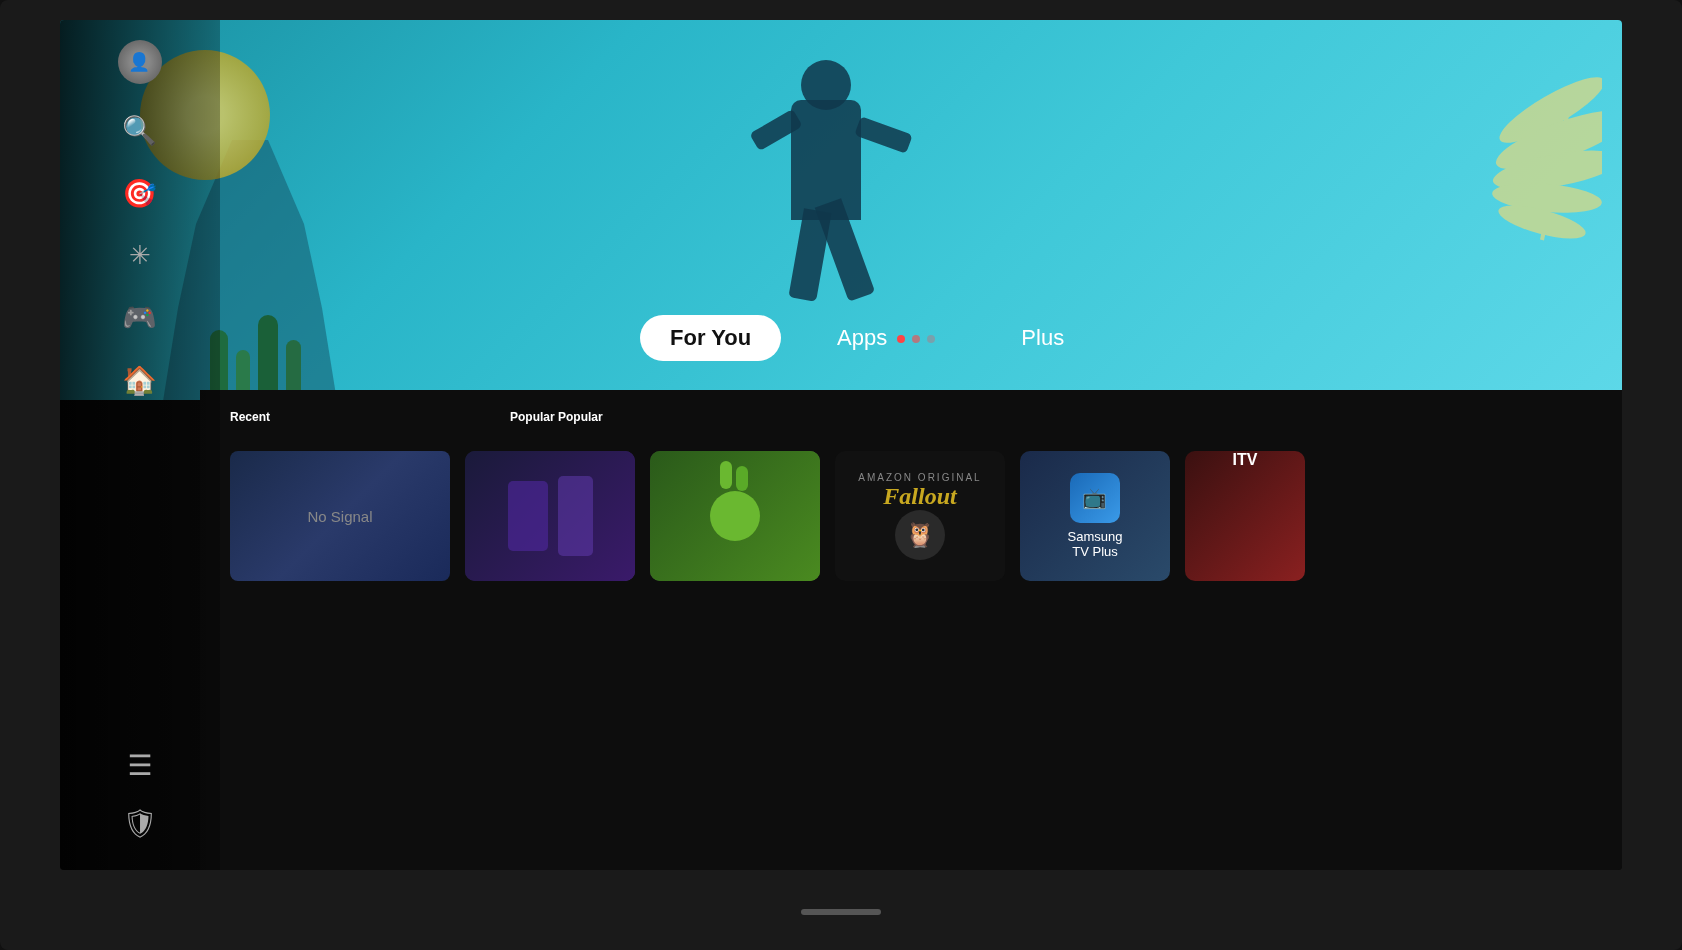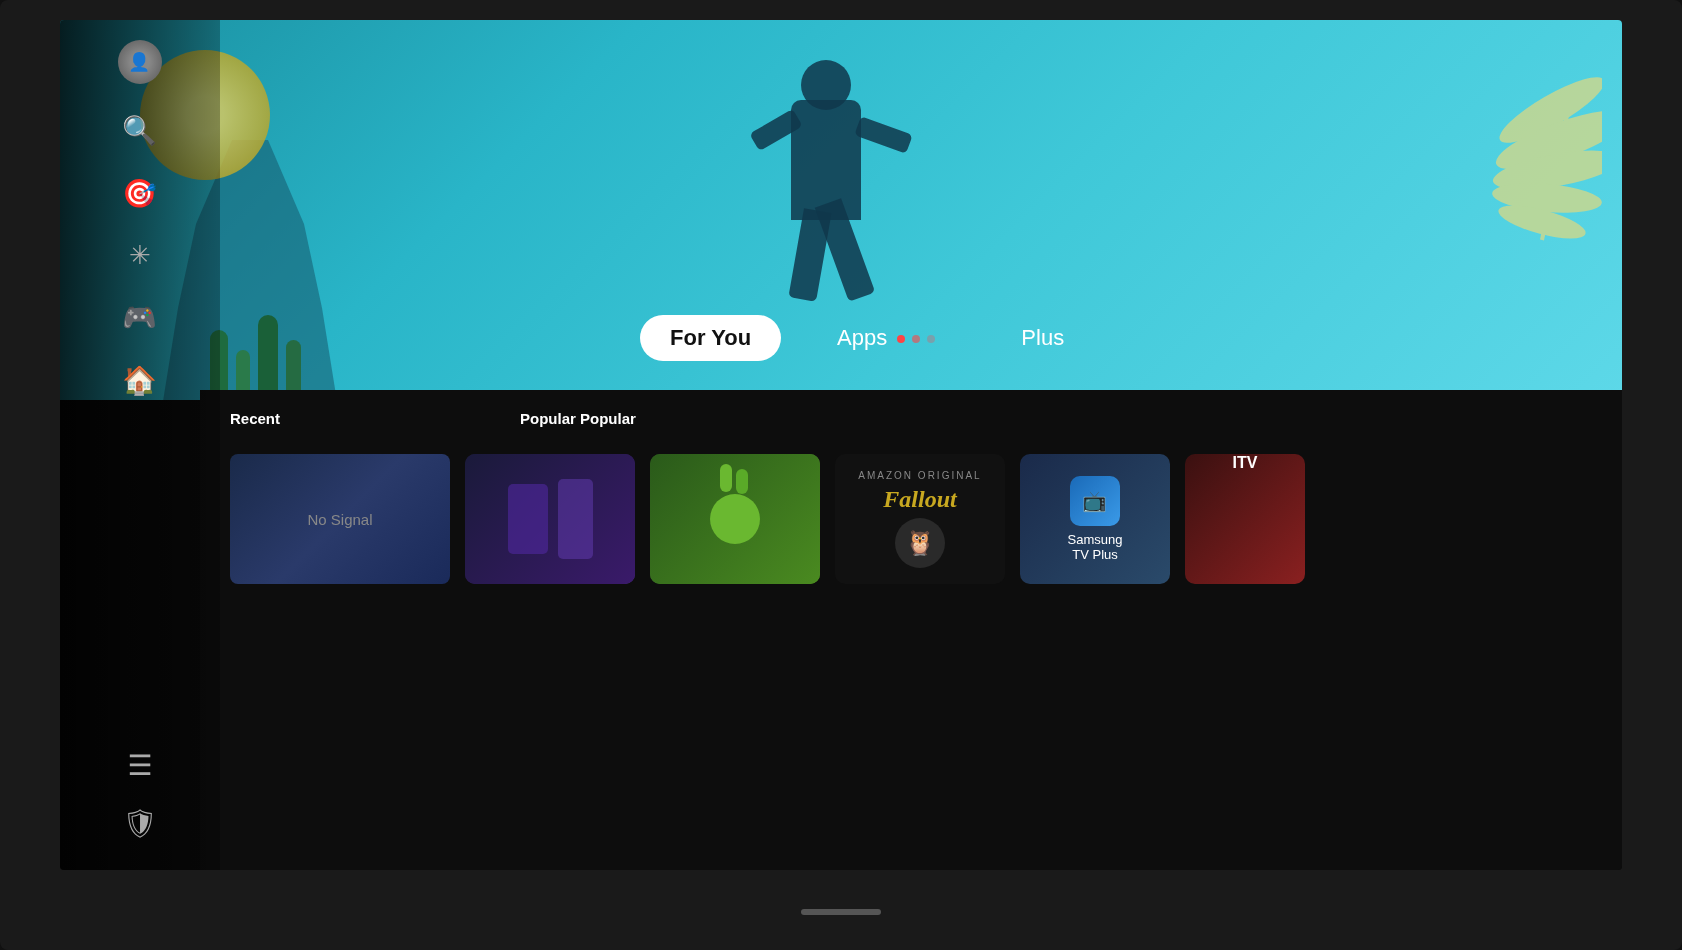--- a/index.html
+++ b/index.html
@@ -237,21 +237,21 @@
       position: absolute;
       top: 370px;
       left: 0; right: 0;
       bottom: 0;
       background: #0d0d0d;
       padding: 20px 30px;
     }
 
     .section-title {
       color: #fff;
-      font-size: 15px;
+      font-size: 12px;
       font-weight: 600;
       margin-bottom: 15px;
     }
 
     .cards-row {
       display: flex;
       gap: 15px;
       align-items: flex-start;
     }
 
@@ -470,21 +470,21 @@
 
               <div style="width:50px;height:50px;background:#6ab830;border-radius:50%;position:relative;">
                 <div style="position:absolute;top:-30px;left:10px;width:12px;height:28px;background:#6ab830;border-radius:6px;"></div>
                 <div style="position:absolute;top:-25px;left:26px;width:12px;height:25px;background:#5aaa28;border-radius:6px;"></div>
               </div>
             </div>
           </div>
 
           <div class="search-card search-card-3">
             <div class="fallout-card" style="width:100%;height:100%;">
-              <div style="display:flex;flex-direction:column;align-items:center;gap:5px;justify-content:flex-end;">
+              <div style="display:flex;flex-direction:column;align-items:center;justify-content:flex-end;">
                 <div style="font-size:10px;color:#888;letter-spacing:2px;">AMAZON ORIGINAL</div>
                 <div class="fallout-text">Fallout</div>
                 <div style="width:50px;height:50px;background:#2a2a2a;border-radius:50%;display:flex;align-items:center;justify-content:center;">
                   <span style="font-size:24px;">🦉</span>
                 </div>
               </div>
             </div>
           </div>
 
           <div class="search-card search-card-4">

